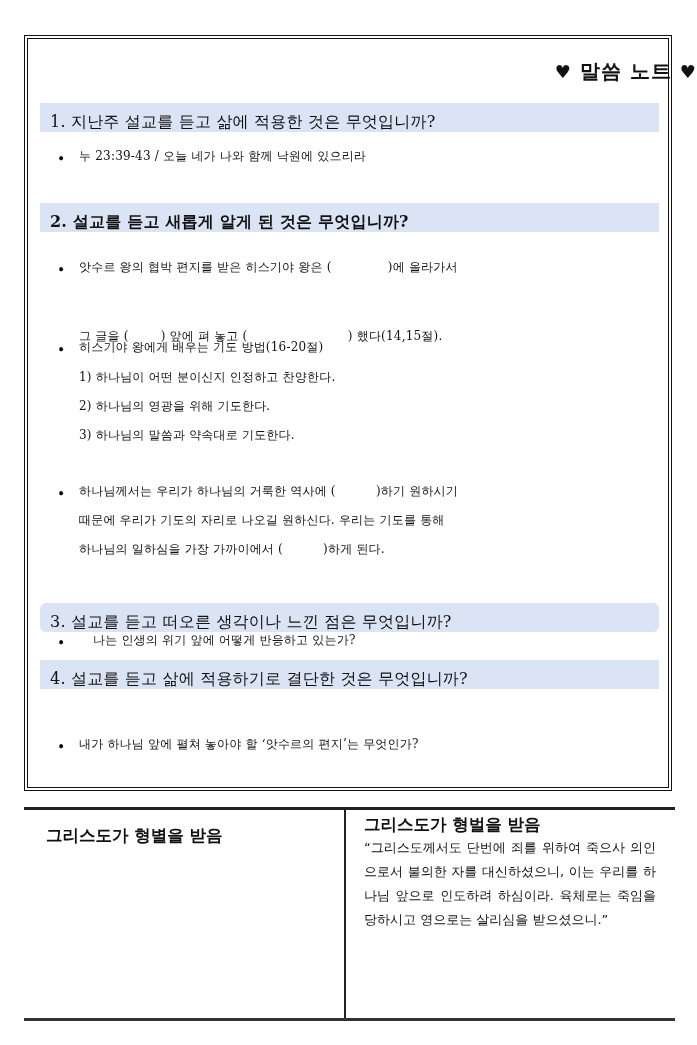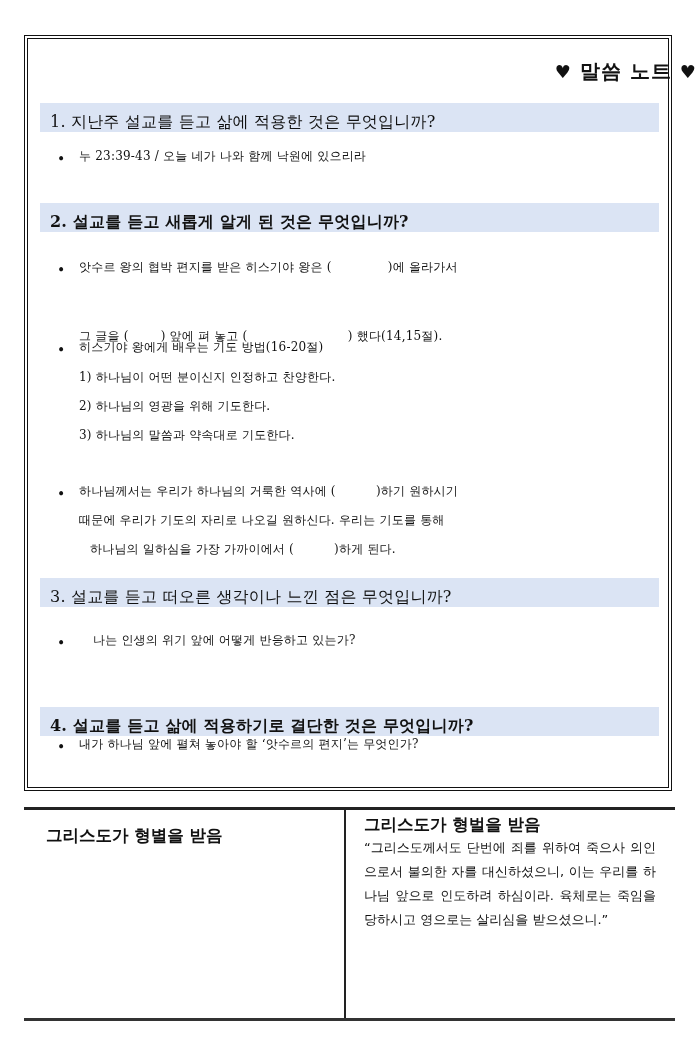--- a/index.html
+++ b/index.html
@@ -55,27 +55,27 @@
 
 <span class="bullet" style="top:342px;">•</span>
 <div class="line" style="left:79px; top:339px;">히스기야 왕에게 배우는 기도 방법(16-20절)</div>
 <div class="line" style="left:79px; top:369px;">1) 하나님이 어떤 분이신지 인정하고 찬양한다.</div>
 <div class="line" style="left:79px; top:398px;">2) 하나님의 영광을 위해 기도한다.</div>
 <div class="line" style="left:79px; top:427px;">3) 하나님의 말씀과 약속대로 기도한다.</div>
 
 <span class="bullet" style="top:486px;">•</span>
 <div class="line" style="left:79px; top:483px;">하나님께서는 우리가 하나님의 거룩한 역사에 (          )하기 원하시기</div>
 <div class="line" style="left:79px; top:512px;">때문에 우리가 기도의 자리로 나오길 원하신다. 우리는 기도를 통해</div>
-<div class="line" style="left:90px; top:541px;">하나님의 일하심을 가장 가까이에서 (          )하게 된다.</div>
+<div class="line" style="left:79px; top:541px;">하나님의 일하심을 가장 가까이에서 (          )하게 된다.</div>
 
-<div class="qhead" style="top:578px;">3. 설교를 듣고 떠오른 생각이나 느낀 점은 무엇입니까?</div>
+<div class="qhead" style="top:603px;border-radius:6px;">3. 설교를 듣고 떠오른 생각이나 느낀 점은 무엇입니까?</div>
 <span class="bullet" style="top:635px;">•</span>
 <div class="line" style="left:93px; top:632px;">나는 인생의 위기 앞에 어떻게 반응하고 있는가?</div>
 
-<div class="qhead" style="top:707px;font-weight:bold;">4. 설교를 듣고 삶에 적용하기로 결단한 것은 무엇입니까?</div>
+<div class="qhead" style="top:660px;">4. 설교를 듣고 삶에 적용하기로 결단한 것은 무엇입니까?</div>
 <span class="bullet" style="top:739px;">•</span>
 <div class="line" style="left:79px; top:736px;">내가 하나님 앞에 펼쳐 놓아야 할 ‘앗수르의 편지’는 무엇인가?</div>
 
 <div class="bottom-top-rule"></div>
 <div class="bottom-divider"></div>
 <div class="bottom-bot-rule"></div>
 
 <div class="verse-col" style="left:46px; top:825px; width:282px;">
   <div class="verse-title">그리스도가 형별을 받음</div>
 </div>

